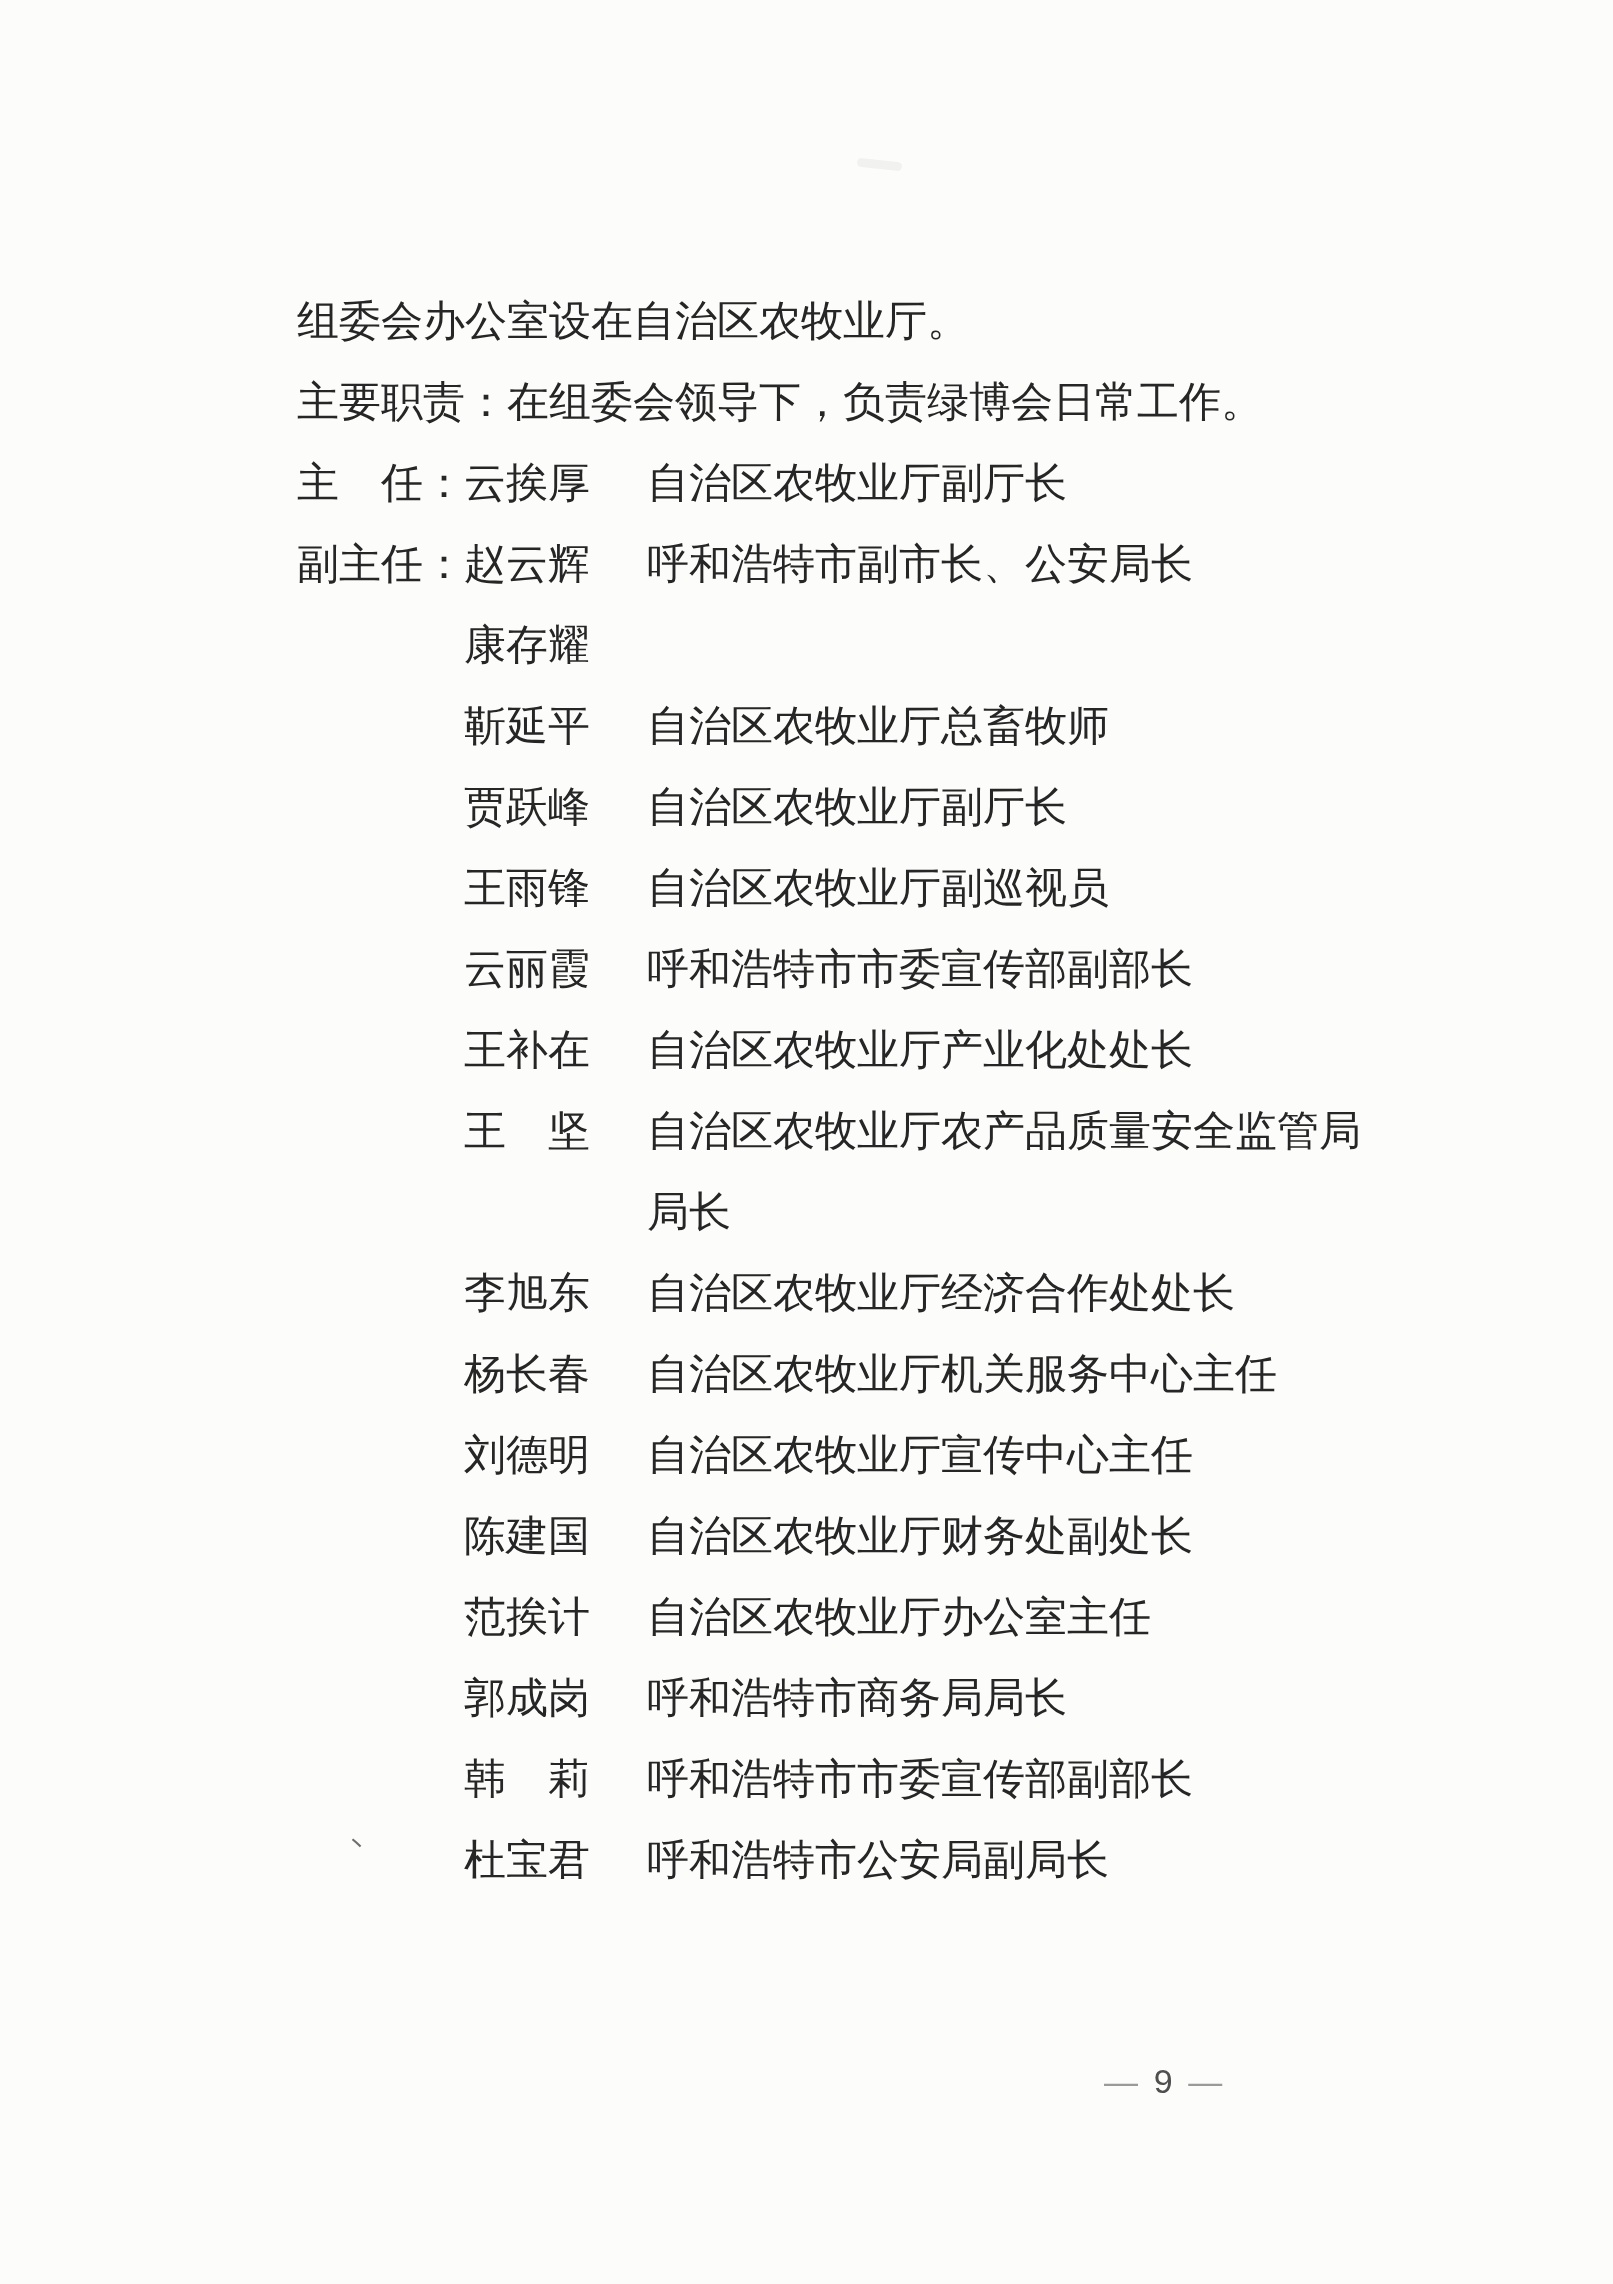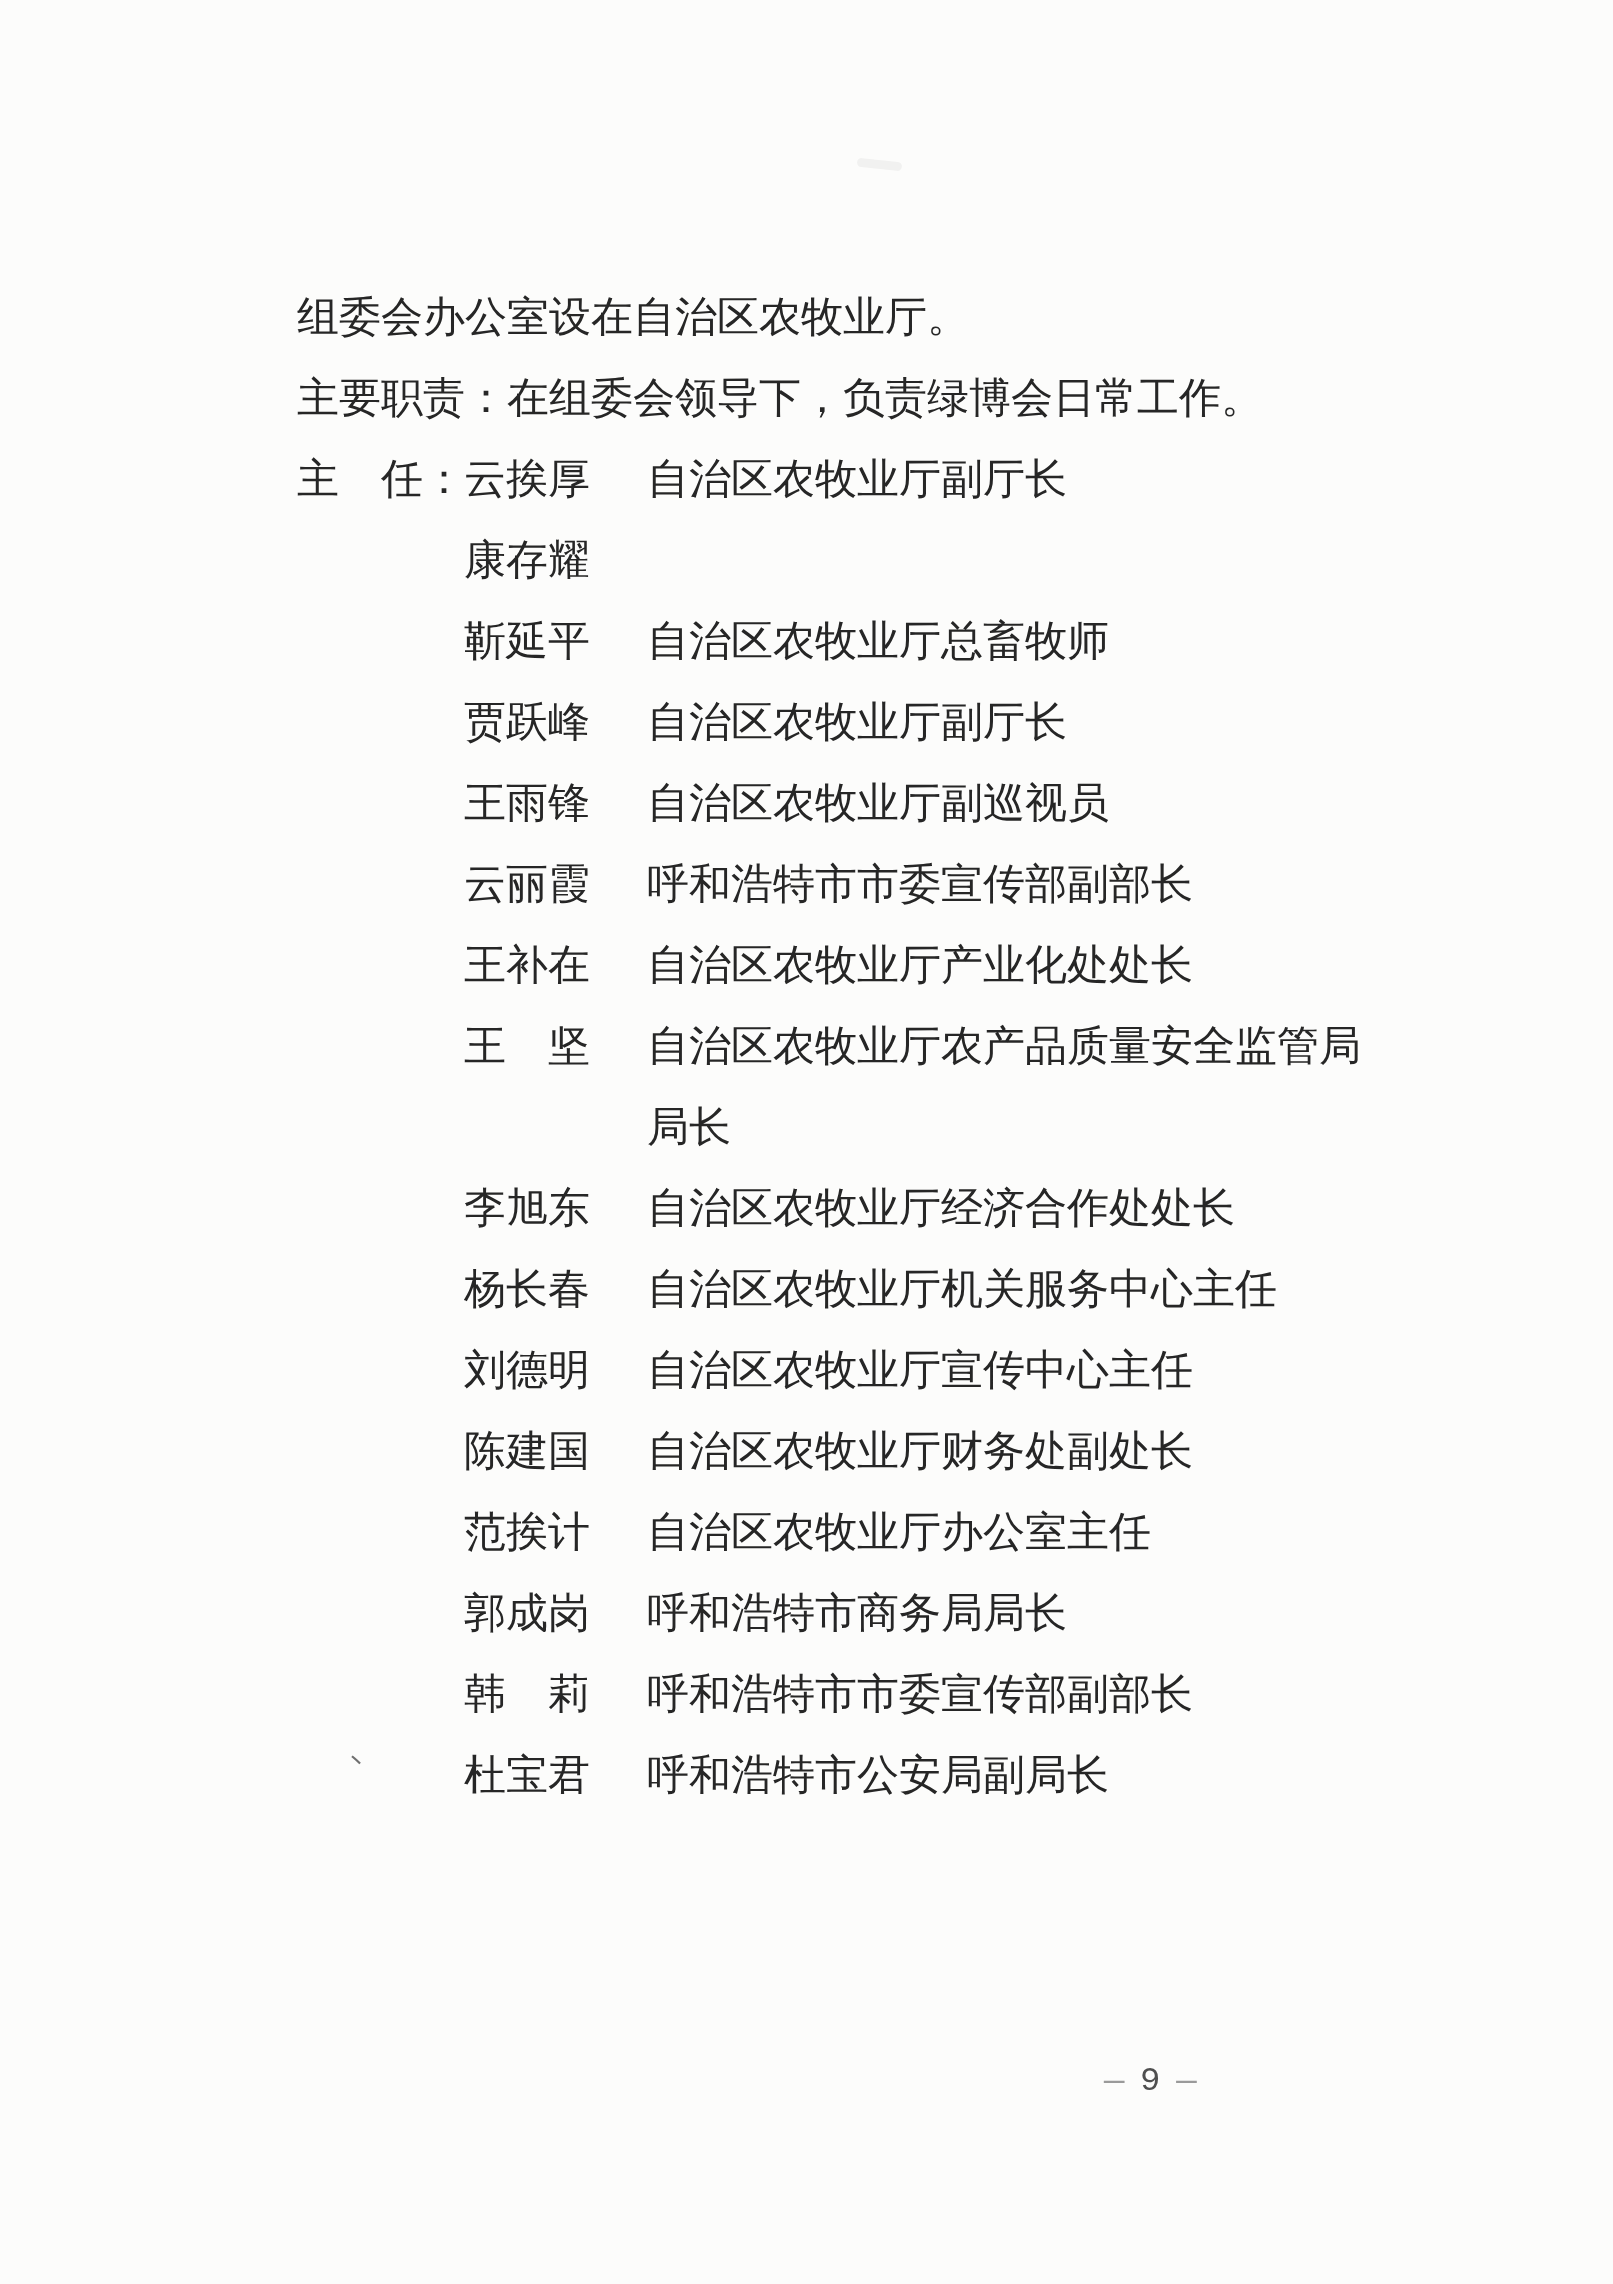--- a/index.html
+++ b/index.html
@@ -3,21 +3,21 @@
 <meta charset="utf-8">
 <style>
   html, body { margin: 0; padding: 0; background: #e8e8e8; }
   .page {
     position: relative;
     width: 1613px;
     height: 2285px;
     margin: 0 auto;
     background: #fcfcfb;
     overflow: hidden;
-    font-family: Liberation Mono, monospace;
+    font-family: Liberation Sans, sans-serif;
     color: #262626;
   }
   .textblock {
     position: absolute;
     left: 297px;
     top: 280px;
     width: 1176px;
   }
   .line {
     position: relative;
@@ -68,20 +68,25 @@
 
   <div class="textblock">
 
     <div class="line">组委会办公室设在自治区农牧业厅。</div>
     <div class="line">主要职责：在组委会领导下，负责绿博会日常工作。</div>
 
     <div class="line">
       <span class="col-label">主　任：</span>
       <span class="col-name">云挨厚</span>
       <span class="col-title">自治区农牧业厅副厅长</span>
+    </div>
+    <div class="line">
+      <span class="col-label">副主任：</span>
+      <span class="col-name">赵云辉</span>
+      <span class="col-title">呼和浩特市副市长、公安局长</span>
     </div>
     <div class="line">
       <span class="col-label"></span>
       <span class="col-name">康存耀</span>
     </div>
     <div class="line">
       <span class="col-label"></span>
       <span class="col-name">靳延平</span>
       <span class="col-title">自治区农牧业厅总畜牧师</span>
     </div>

